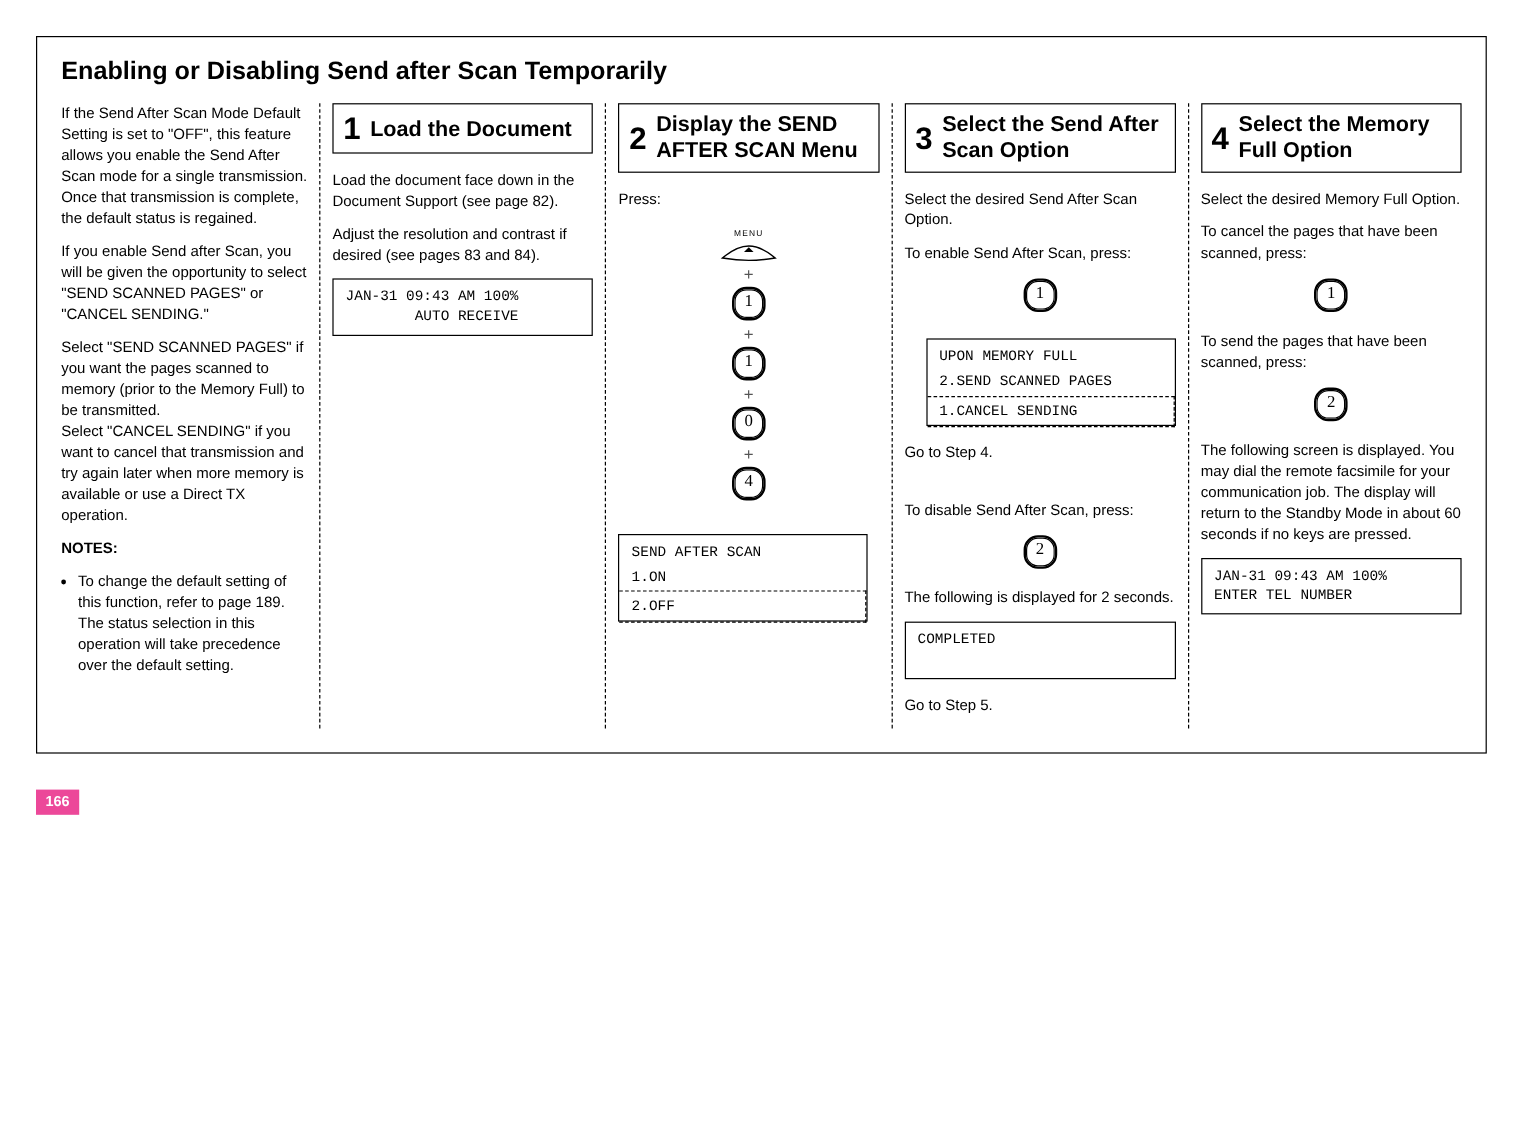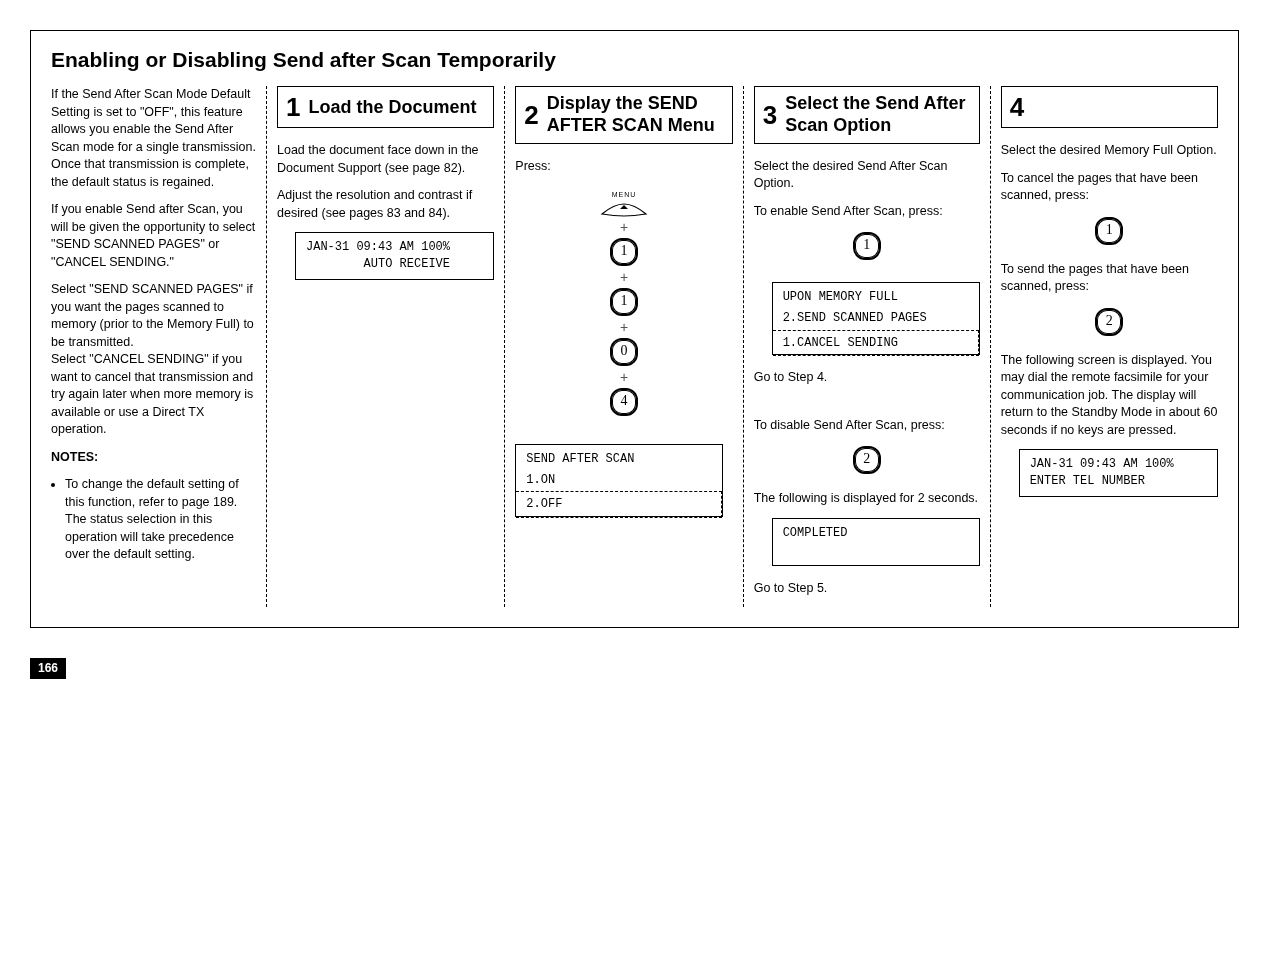--- a/index.html
+++ b/index.html
@@ -60,21 +60,21 @@
 
   .lcd {
     border: 1.5px solid #000;
     padding: 6px 10px;
     font-family: "Courier New", monospace;
     font-size: 12px;
     white-space: pre;
     margin: 6px 0 14px 0;
     display: block;
   }
-  .lcd-indent { margin-left: 18px; }
+  .lcd-indent { }
   .lcd-dashed {
     border: 1.5px solid #000;
     padding: 4px 8px 0 8px;
     font-family: "Courier New", monospace;
     font-size: 12px;
     margin: 6px 0 14px 0;
     display: inline-block;
     width: 190px;
   }
   .lcd-dashed .top-row { padding: 2px 2px; }
@@ -120,21 +120,21 @@
     margin: 0 auto;
     position: relative;
   }
   .menu-shape svg { display:block; }
 
   .key-block { text-align:center; margin:6px 0 14px 0; }
 
   .page-num {
     margin-top: 30px;
     display: inline-block;
-    background: #000000;
+    background: #ec4899;
     color: #fff;
     font-weight: bold;
     padding: 2px 8px;
     font-size: 12px;
   }
 </style>
 </head>
 <body>
 
 
@@ -231,20 +231,21 @@
       <div class="lcd lcd-indent" style="min-height:28px;"><span>COMPLETED</span>
  </div>
       <p>Go to Step 5.</p>
     </div>
 
     <div class="vdiv"></div>
 
     <div class="col-step">
       <div class="step-header">
         <span class="step-num">4</span>
+        <span class="step-title">Select the Memory Full Option</span>
       </div>
       <p>Select the desired Memory Full Option.</p>
       <p>To cancel the pages that have been scanned, press:</p>
       <div class="key-block">
         <span class="key">1</span>
       </div>
       <p>To send the pages that have been scanned, press:</p>
       <div class="key-block">
         <span class="key">2</span>
       </div>

